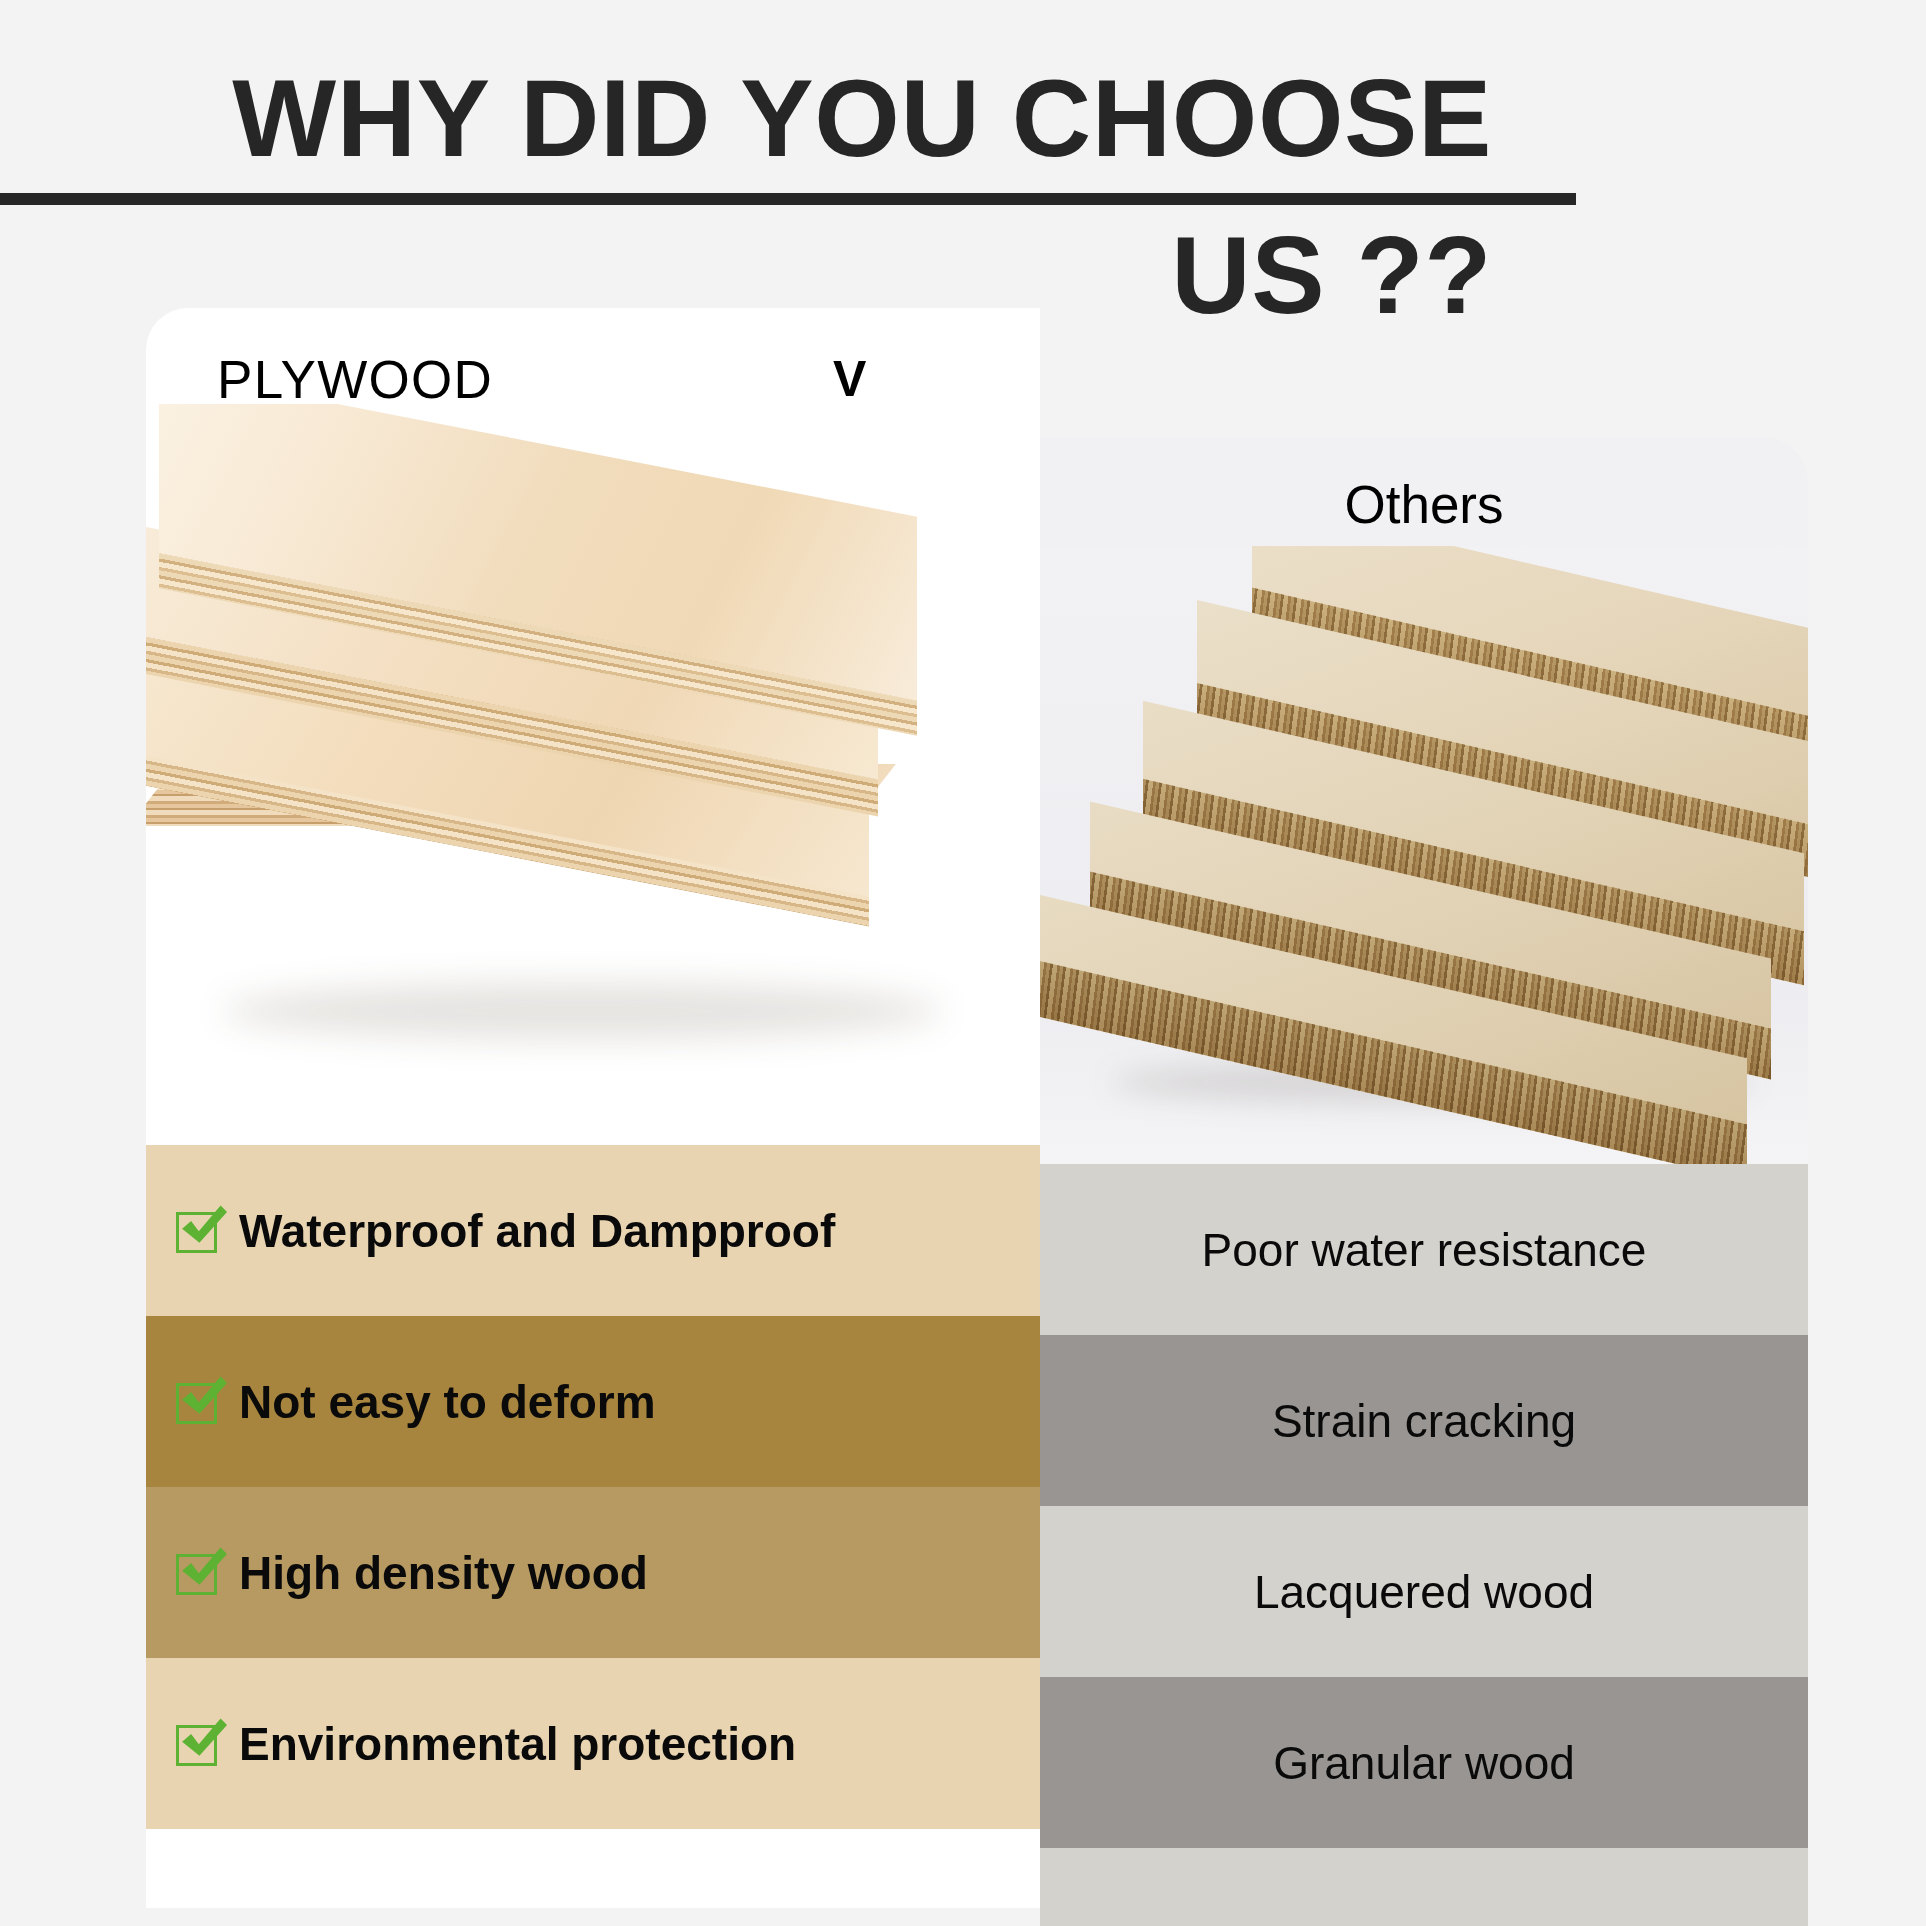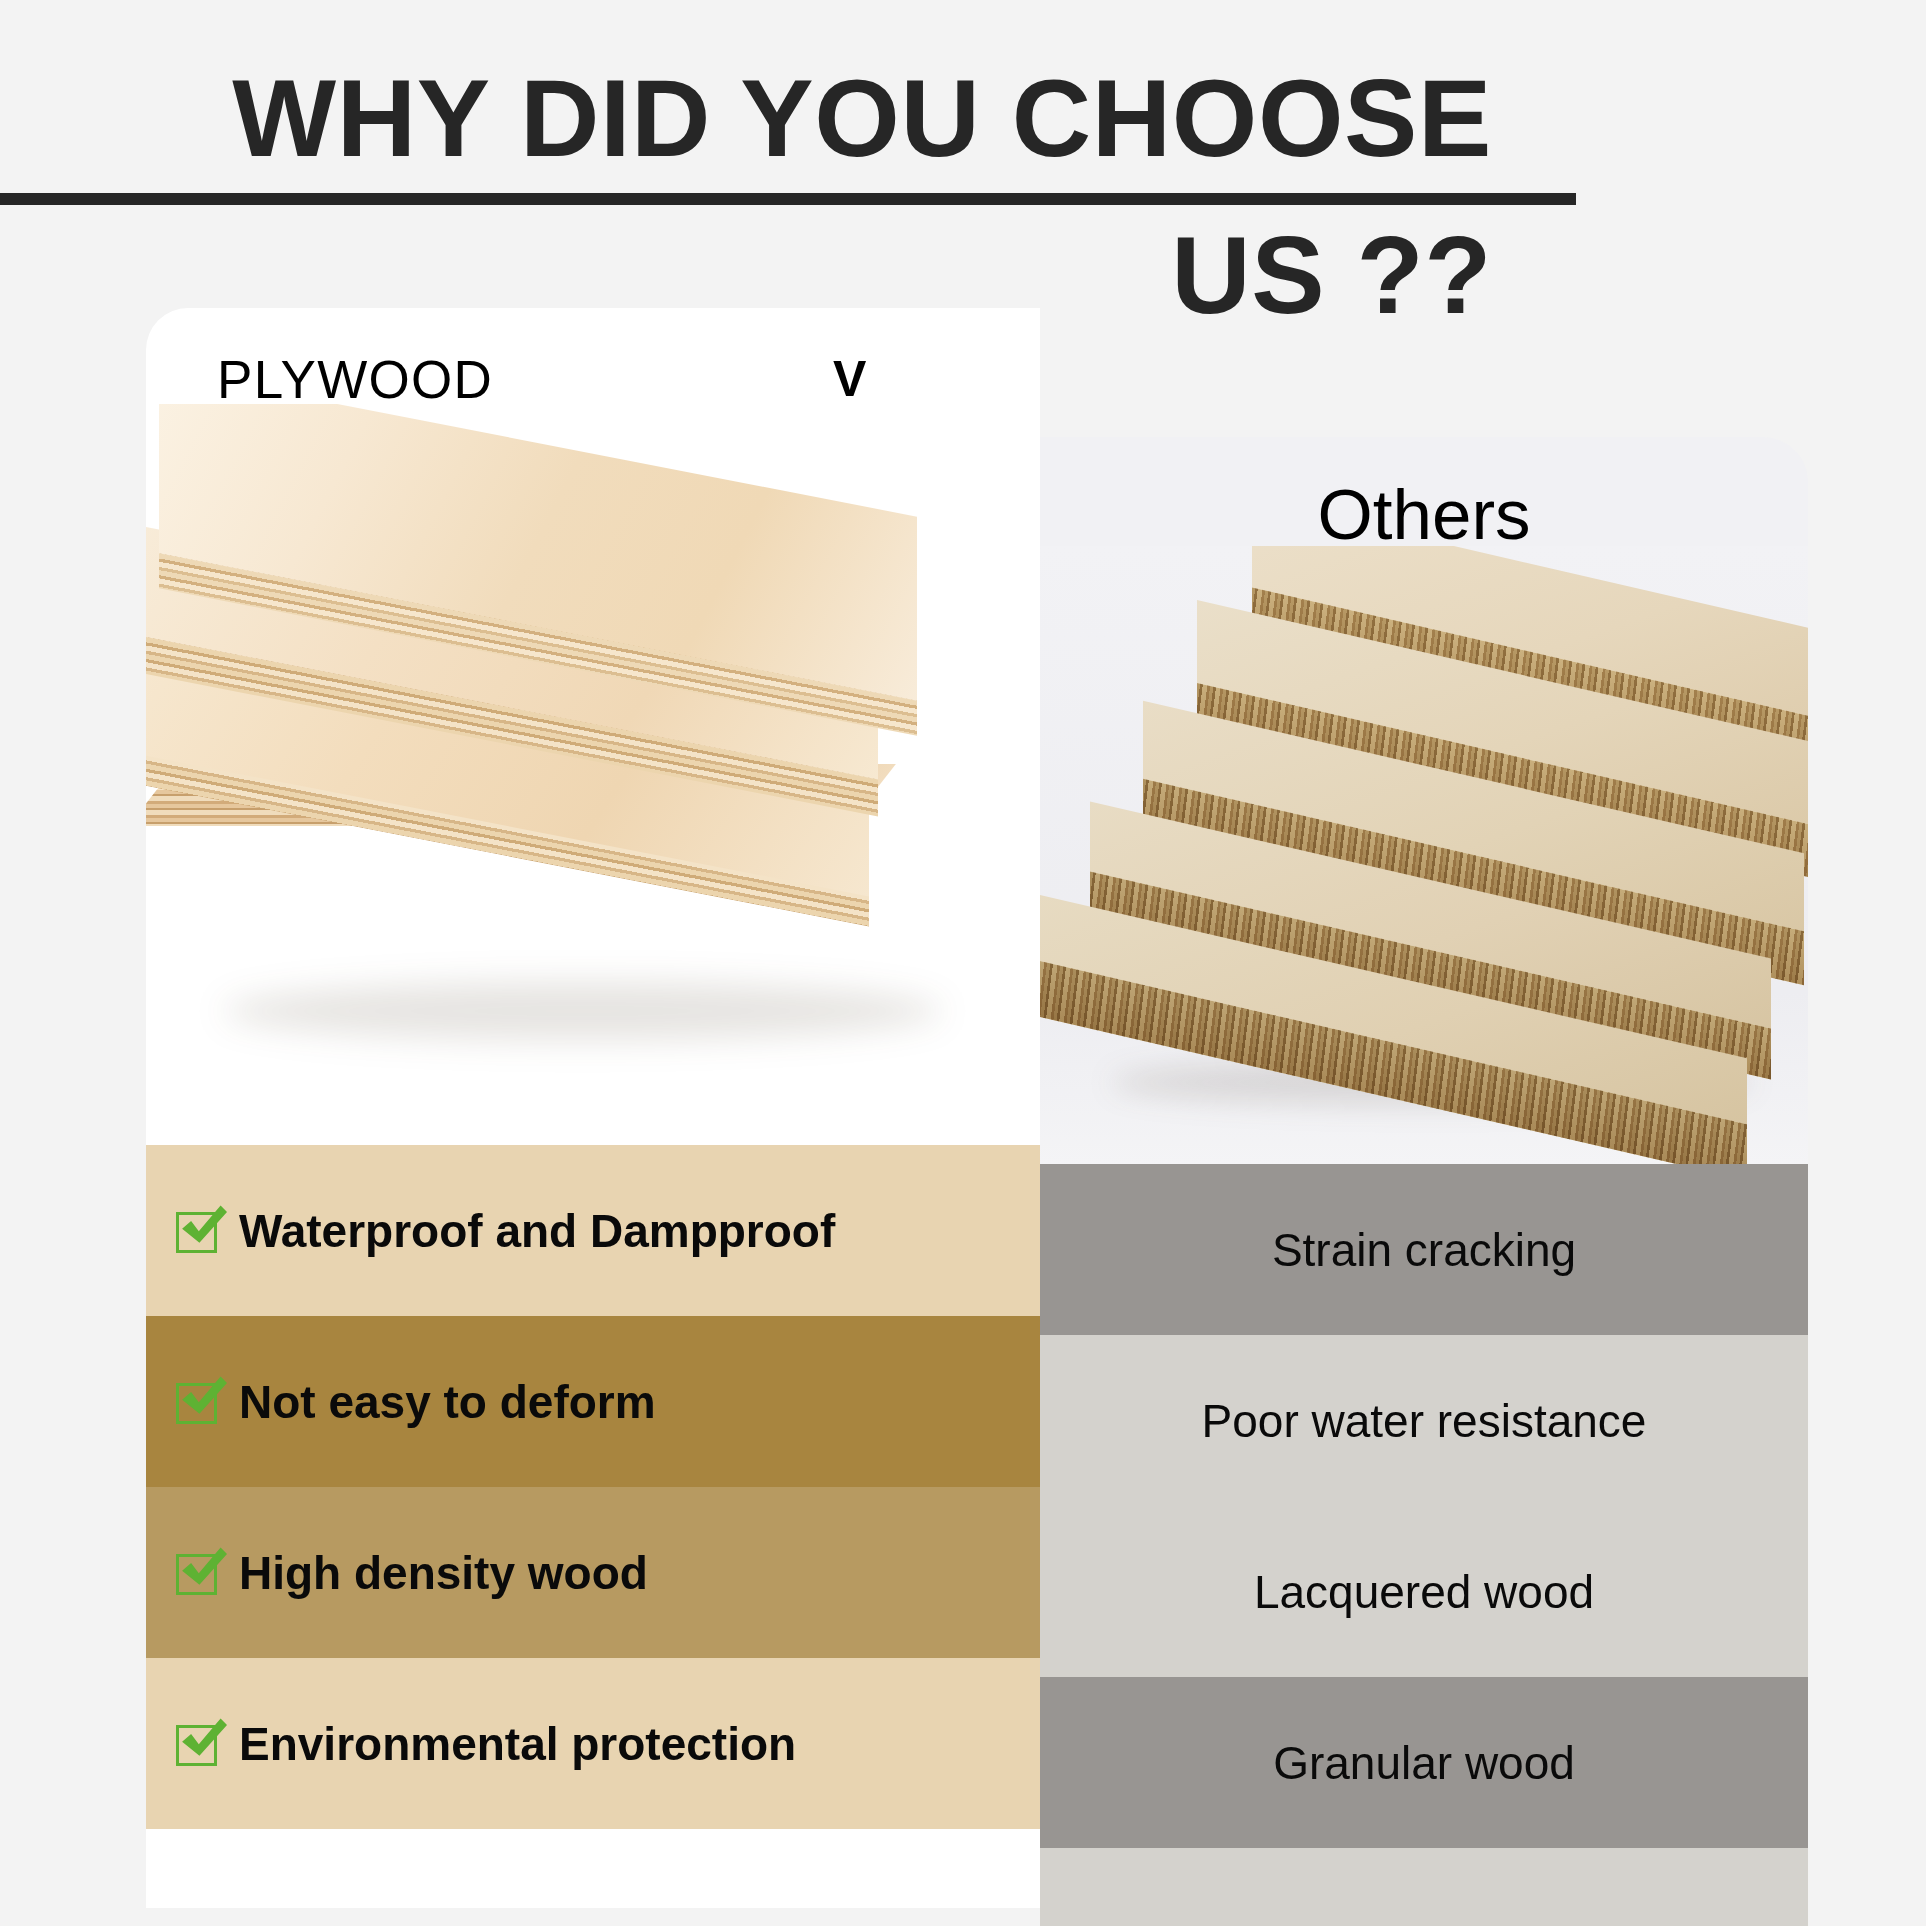--- a/index.html
+++ b/index.html
@@ -101,21 +101,21 @@
     left: 687px;
     top: 42px;
     font-size: 50px;
     font-weight: 600;
   }
   #others-label {
     left: 0;
     top: 37px;
     width: 100%;
     text-align: center;
-    font-size: 71px;
+    font-size: 53px;
   }
 
   
   .img-area { position: absolute; overflow: hidden; }
 
   #plywood-image {
     left: 0; top: 96px;
     width: 894px; height: 742px;
     background: #ffffff;
   }
@@ -362,26 +362,26 @@
       <div style="position:absolute; left:-6.4px; top:496px; width:713px; height:56px;
                   transform: skewY(13deg);
                   background:
                     repeating-linear-gradient(97deg,#cdba94 0,#cdba94 3.2px,#9f8459 3.2px,#9f8459 5.8px,#e5d9bc 5.8px,#e5d9bc 10.3px,#b5996e 10.3px,#b5996e 13px),
                     linear-gradient(180deg,#d4c29e,#bca277);
                   background-blend-mode: multiply;"></div>
     </div>
 
     <div class="rows" id="right-rows">
 
+      <div class="row right-row" style="background:#d4d2cd;">
+        <span class="row-label">Poor water resistance</span>
+      </div>
+
       <div class="row right-row" style="background:#989592;">
         <span class="row-label">Strain cracking</span>
-      </div>
-
-      <div class="row right-row" style="background:#d4d2cd;">
-        <span class="row-label">Poor water resistance</span>
       </div>
 
       <div class="row right-row" style="background:#d4d2cd;">
         <span class="row-label">Lacquered wood</span>
       </div>
 
       <div class="row right-row" style="background:#989592;align-items:center;">
         <span class="row-label">Granular wood</span>
       </div>
 

